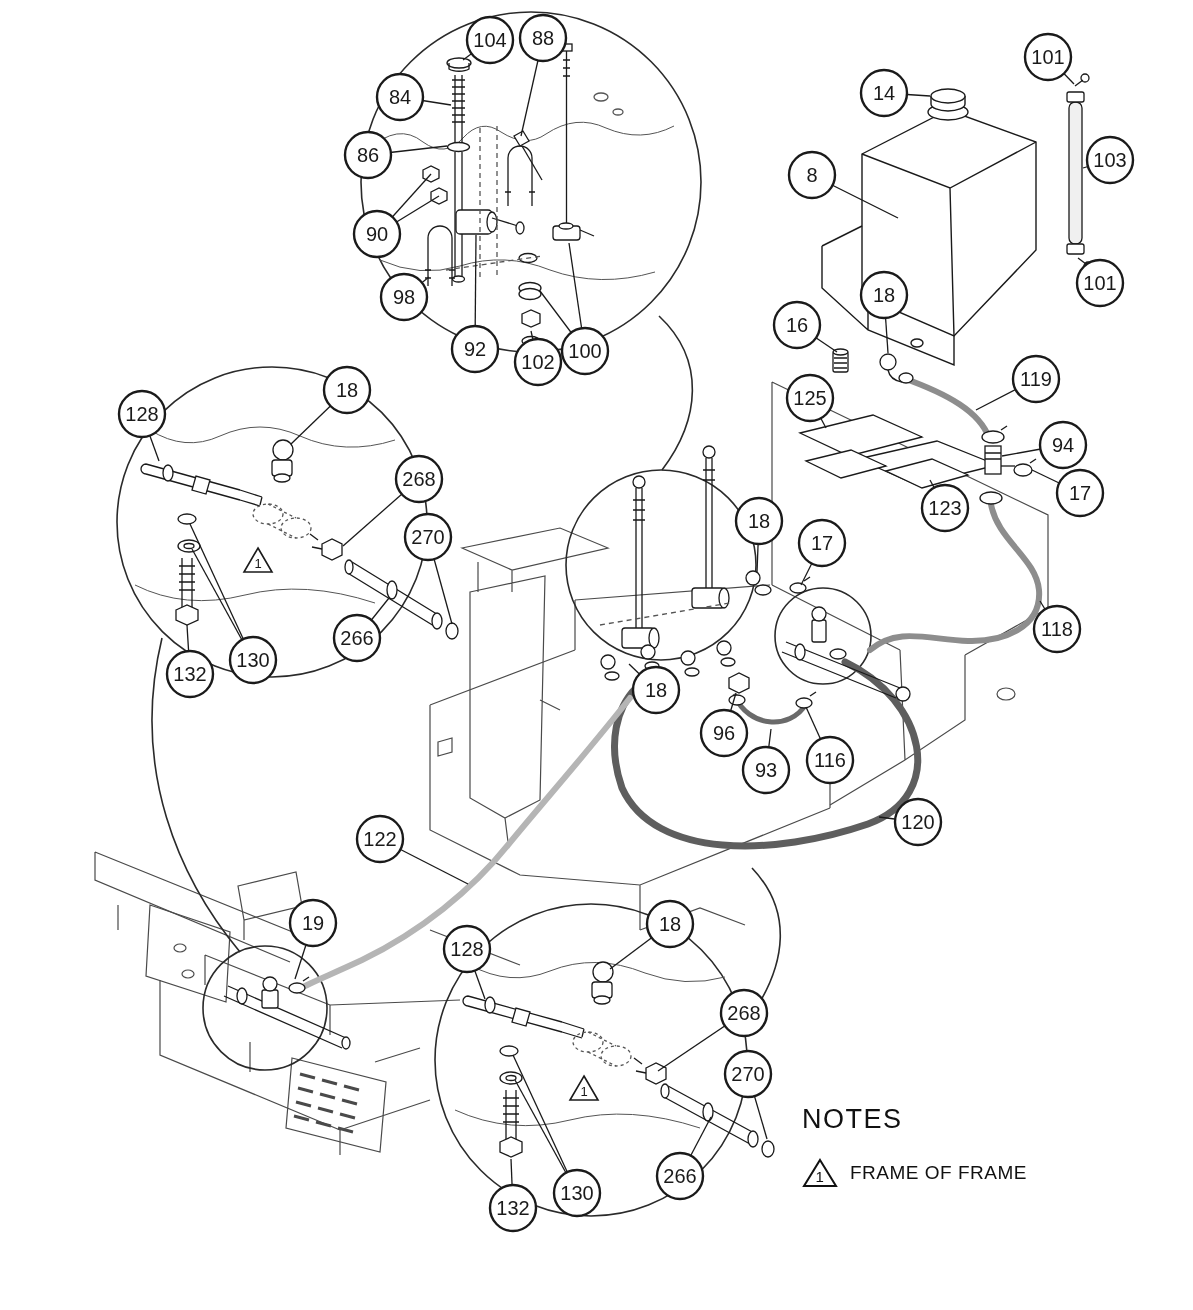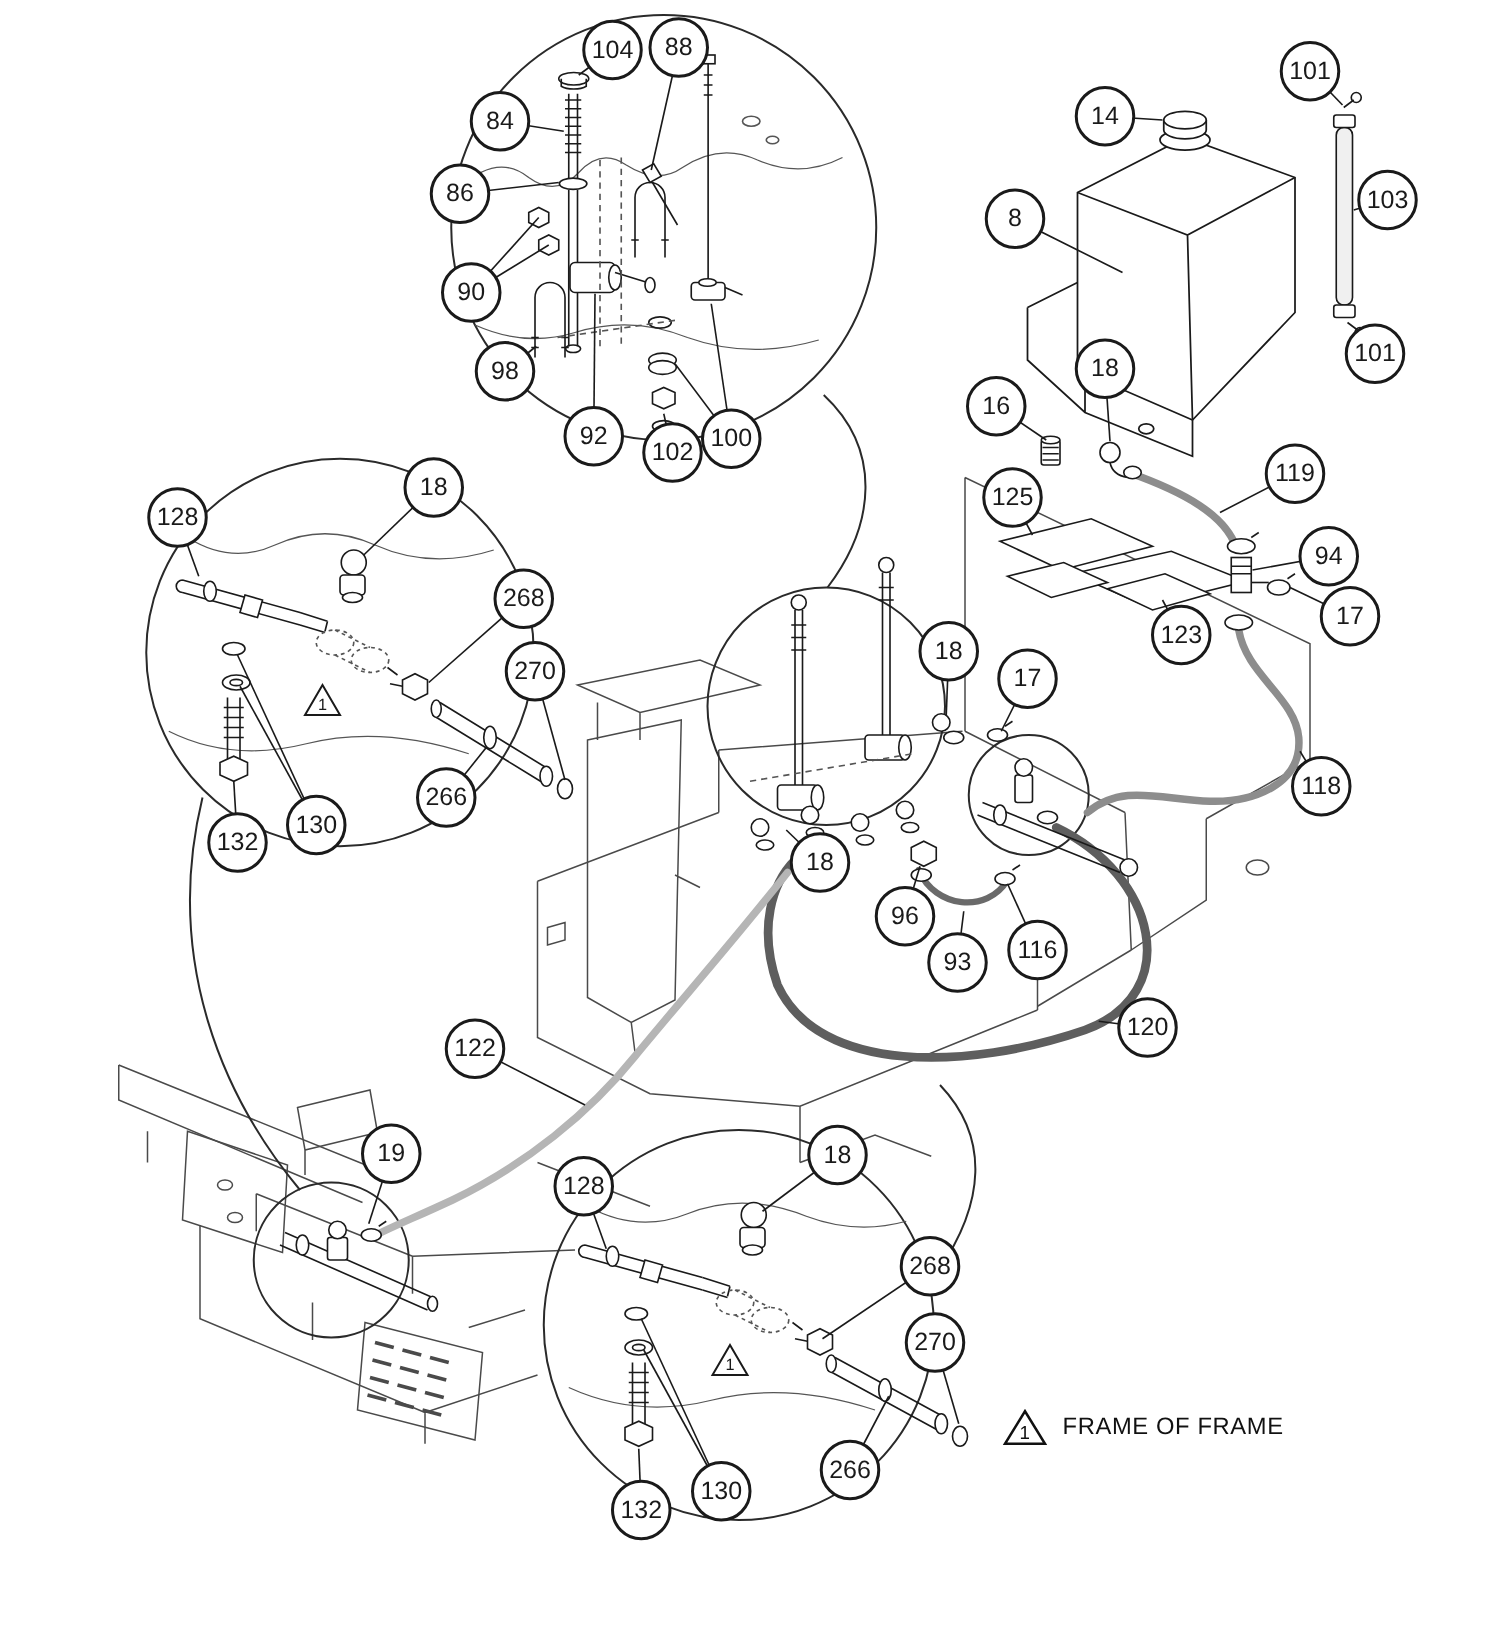--- a/index.html
+++ b/index.html
@@ -494,20 +494,21 @@
           <text x="258" y="568" text-anchor="middle" font-size="13" fill="#1a1a1a">1</text>
         </g>
         <g>
           <polygon points="584,1076 598,1100 570,1100" fill="#ffffff" stroke="#1a1a1a" stroke-width="1.6"></polygon>
           <text x="584" y="1096" text-anchor="middle" font-size="13" fill="#1a1a1a">1</text>
         </g>
       </g>
   </svg>
 
   <div class="notes">
+    <div class="notes-heading">NOTES</div>
     <div class="notes-item">
       <svg class="tri" viewBox="0 0 36 32">
         <polygon points="18,3 34,29 2,29"></polygon>
         <text x="18" y="25" text-anchor="middle">1</text>
       </svg>
       <span>FRAME OF FRAME</span>
     </div>
   </div>
 
 </div>

